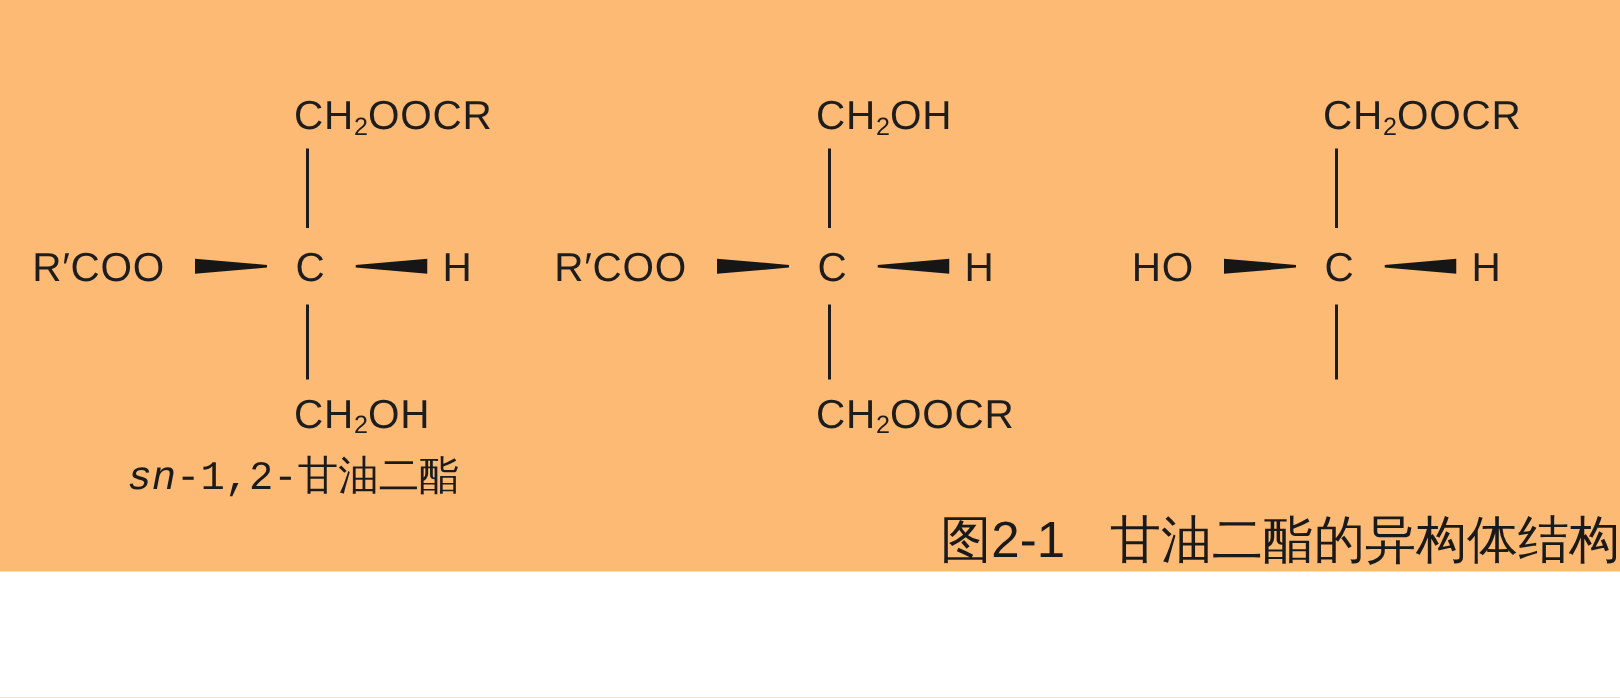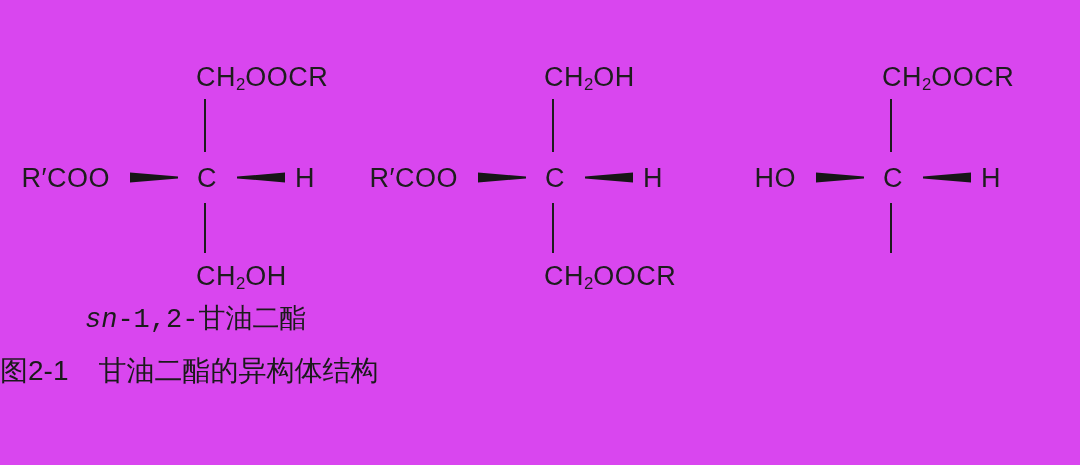--- a/index.html
+++ b/index.html
@@ -3,22 +3,22 @@
 <meta charset="utf-8">
 <style>
   html, body { margin: 0; padding: 0; }
   body {
     font-family: "Liberation Sans", "DejaVu Sans", sans-serif;
     background: #ffffff;
   }
   #page {
     position: relative;
     width: 1080px;
-    height: 465px;
-    background: #d946ef;
+    height: 381px;
+    background: #fdba74;
     overflow: hidden;
     color: #1d1d1d;
   }
   .struct {
     position: absolute;
     top: 0;
     width: 370px;
     height: 345px;
   }
   .s1 { left: -3px; }
@@ -74,24 +74,24 @@
     font-family: Liberation Mono, monospace;
   }
   .s1 .sn-label { left: 88px; }
   .s2 .sn-label { left: 85px; }
   .s3 .sn-label { left: 102px; }
   .sn-italic { font-style: italic; }
 
   .caption {
     position: absolute;
     left: 0;
-    top: 354px;
+    top: 340px;
     width: 1080px;
-    text-align: left;
-    font-size: 28px;
+    text-align: right;
+    font-size: 34px;
     line-height: 1.2;
     color: #1a1a1a;
     white-space: nowrap;
   }
   .caption .caption-number { margin-right: 30px; }
 </style>
 </head>
 <body>
 
 <div id="page">

